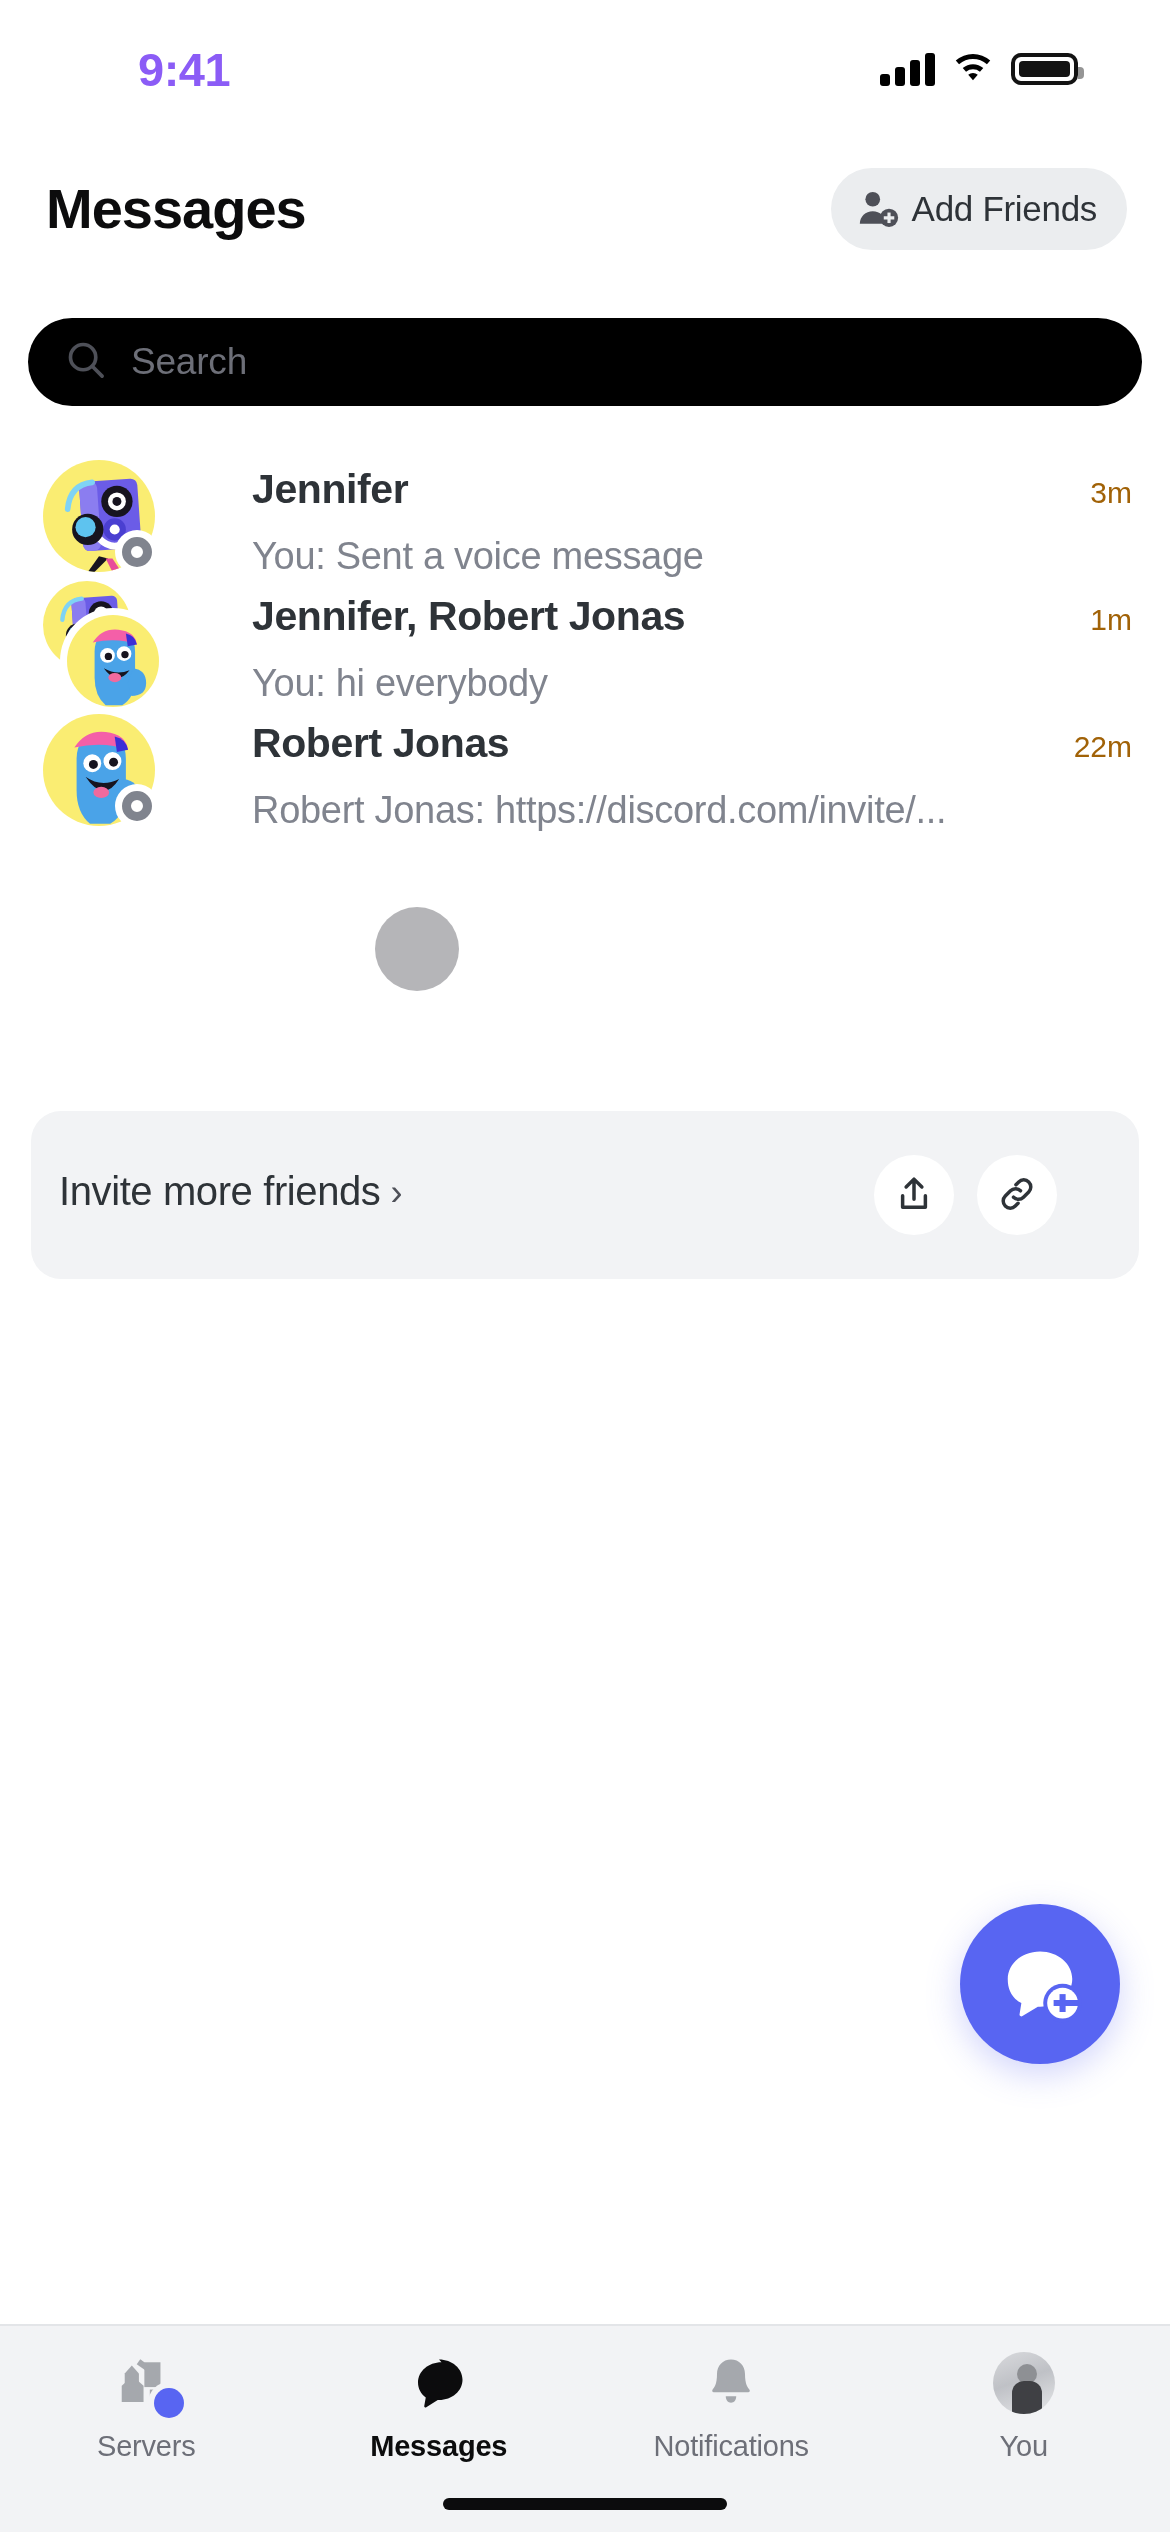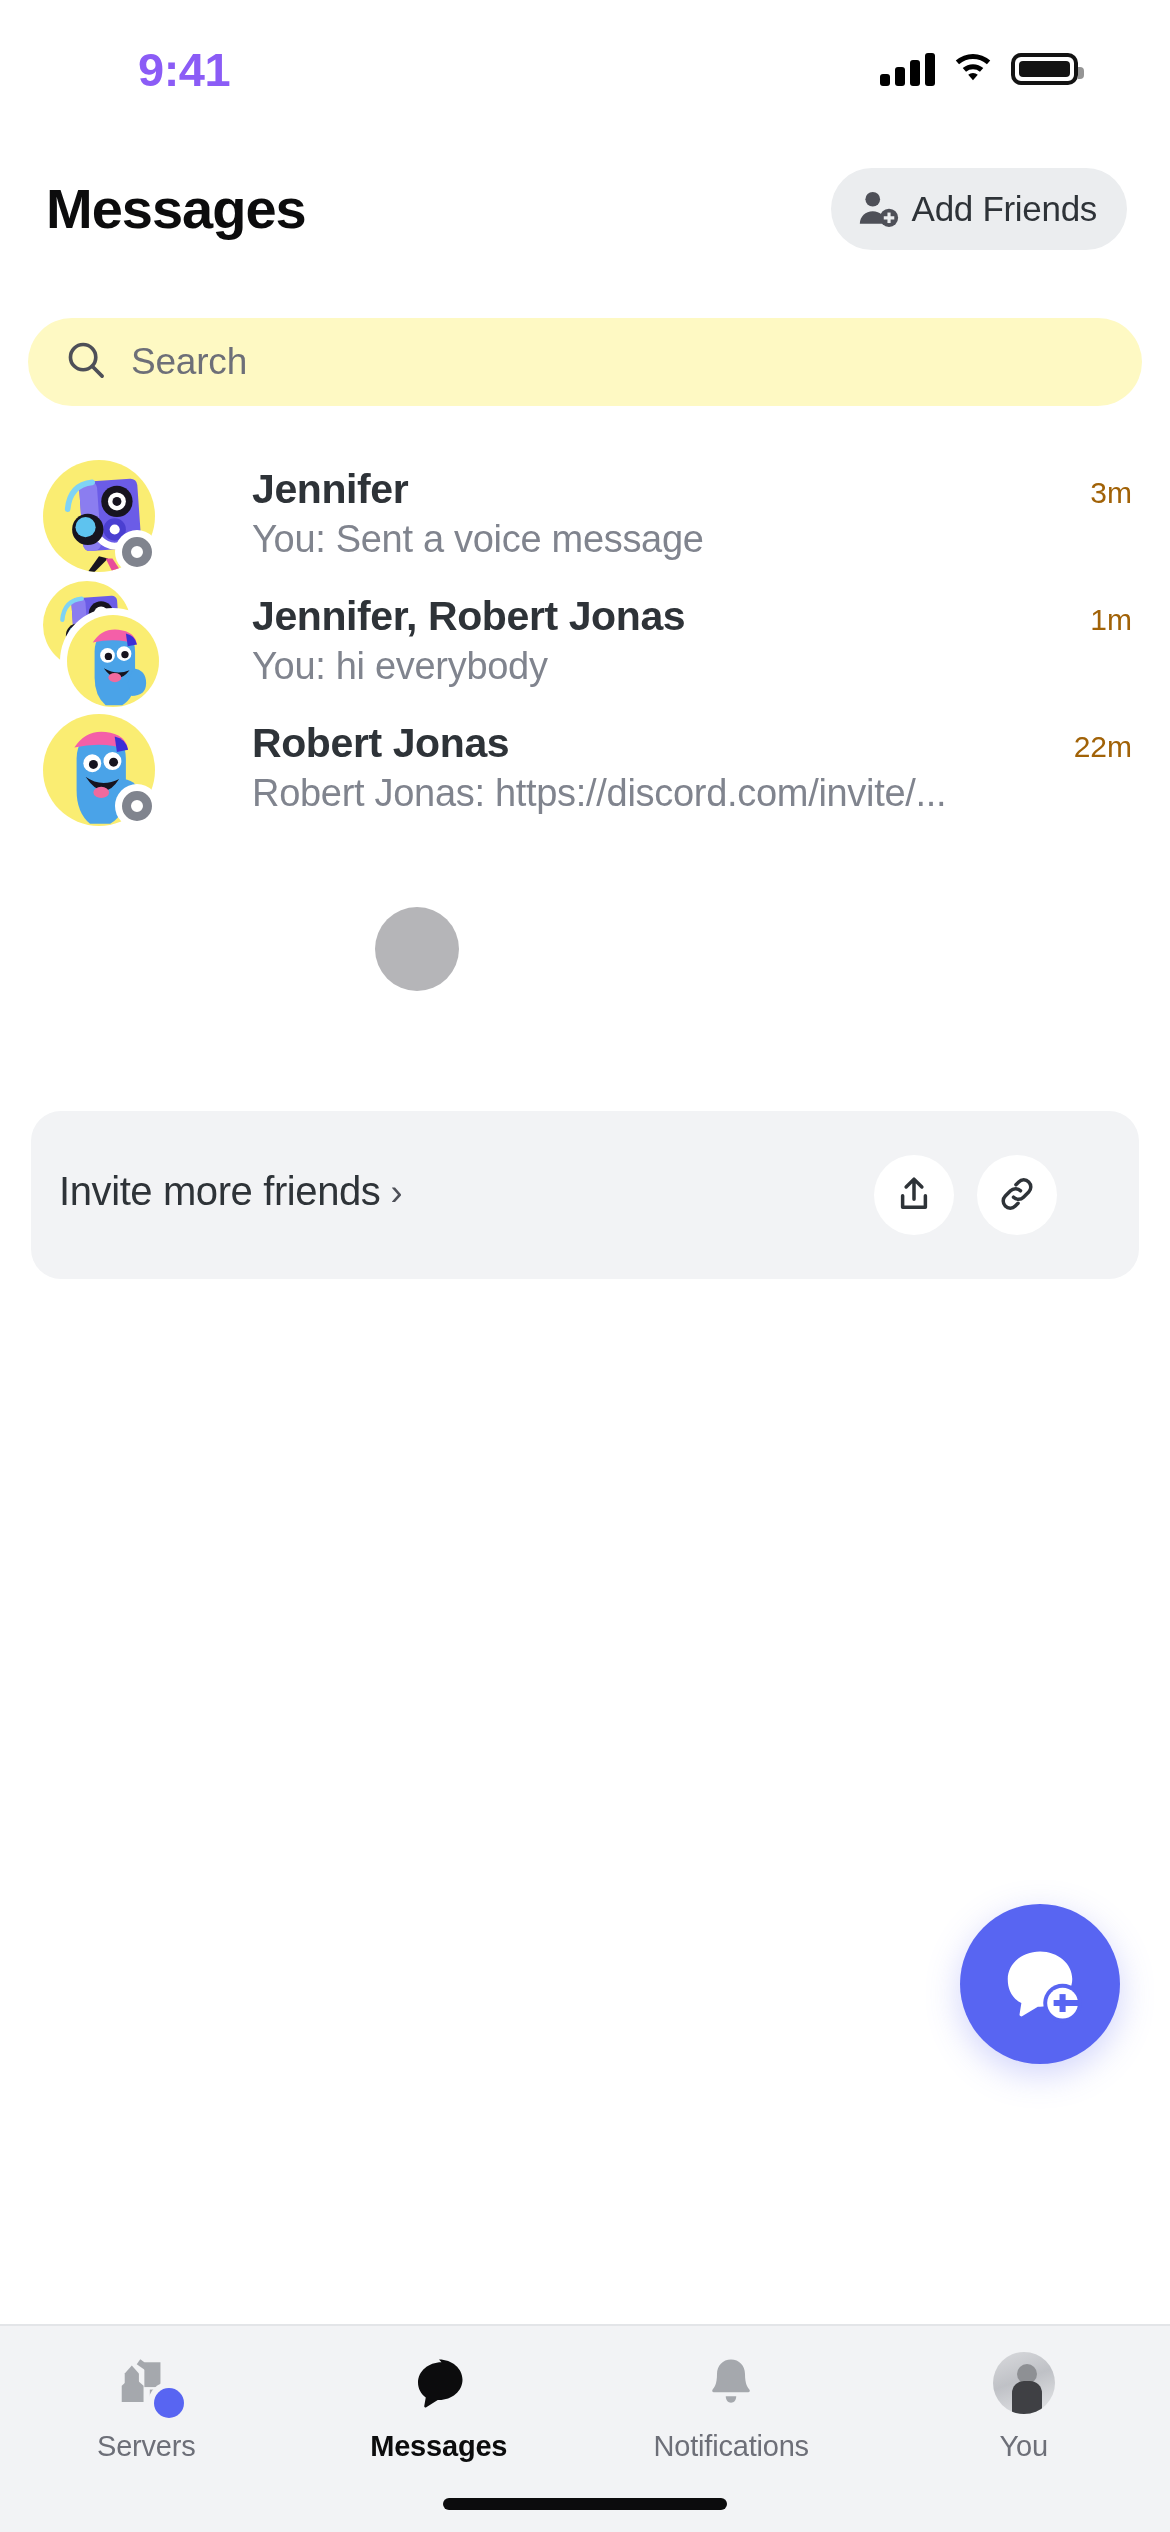--- a/index.html
+++ b/index.html
@@ -55,38 +55,38 @@
     height: 82px; padding: 0 30px 0 26px;
     background: #ebedef; border: none; border-radius: 41px;
     display: flex; align-items: center; gap: 13px; cursor: pointer;
   }
   .add-friends .lbl { font-size: 35px; font-weight: 400; color: #2e3338; letter-spacing: -.3px; }
 
   
   .search {
     position: absolute; left: 28px; top: 318px;
     width: 1114px; height: 88px;
-    background: #fef9c3; border-radius: 44px;
+    background: #000000; border-radius: 44px;
     display: flex; align-items: center; padding-left: 35px; gap: 22px; cursor: text;
   }
   .search .ph { font-size: 37px; color: #6d6f78; letter-spacing: -.2px; }
 
   
   .list { position: absolute; left: 0; top: 452px; width: 1170px; }
   .row {
     position: relative; height: 127px; width: 1170px; cursor: pointer;
   }
   .row .av-wrap { position: absolute; left: 43px; top: 8px; width: 112px; height: 112px; }
   .row .texts { position: absolute; left: 252px; top: 14px; right: 160px; }
   .row .name {
     font-size: 41px; font-weight: 700; color: #2e3338; letter-spacing: -.4px;
     white-space: nowrap; overflow: hidden; text-overflow: ellipsis;
   }
   .row .prev {
-    margin-top: 5px; font-size: 38px; color: #80848e; letter-spacing: -.3px;
+    margin-top: 22px; font-size: 38px; color: #80848e; letter-spacing: -.3px;
     white-space: nowrap; overflow: hidden; text-overflow: ellipsis;
   }
   .row .time {
     position: absolute; right: 38px; top: 24px;
     font-size: 30px; color: #a16207;
   }
 
   
   .avatar {
     position: relative; width: 100%; height: 100%;

